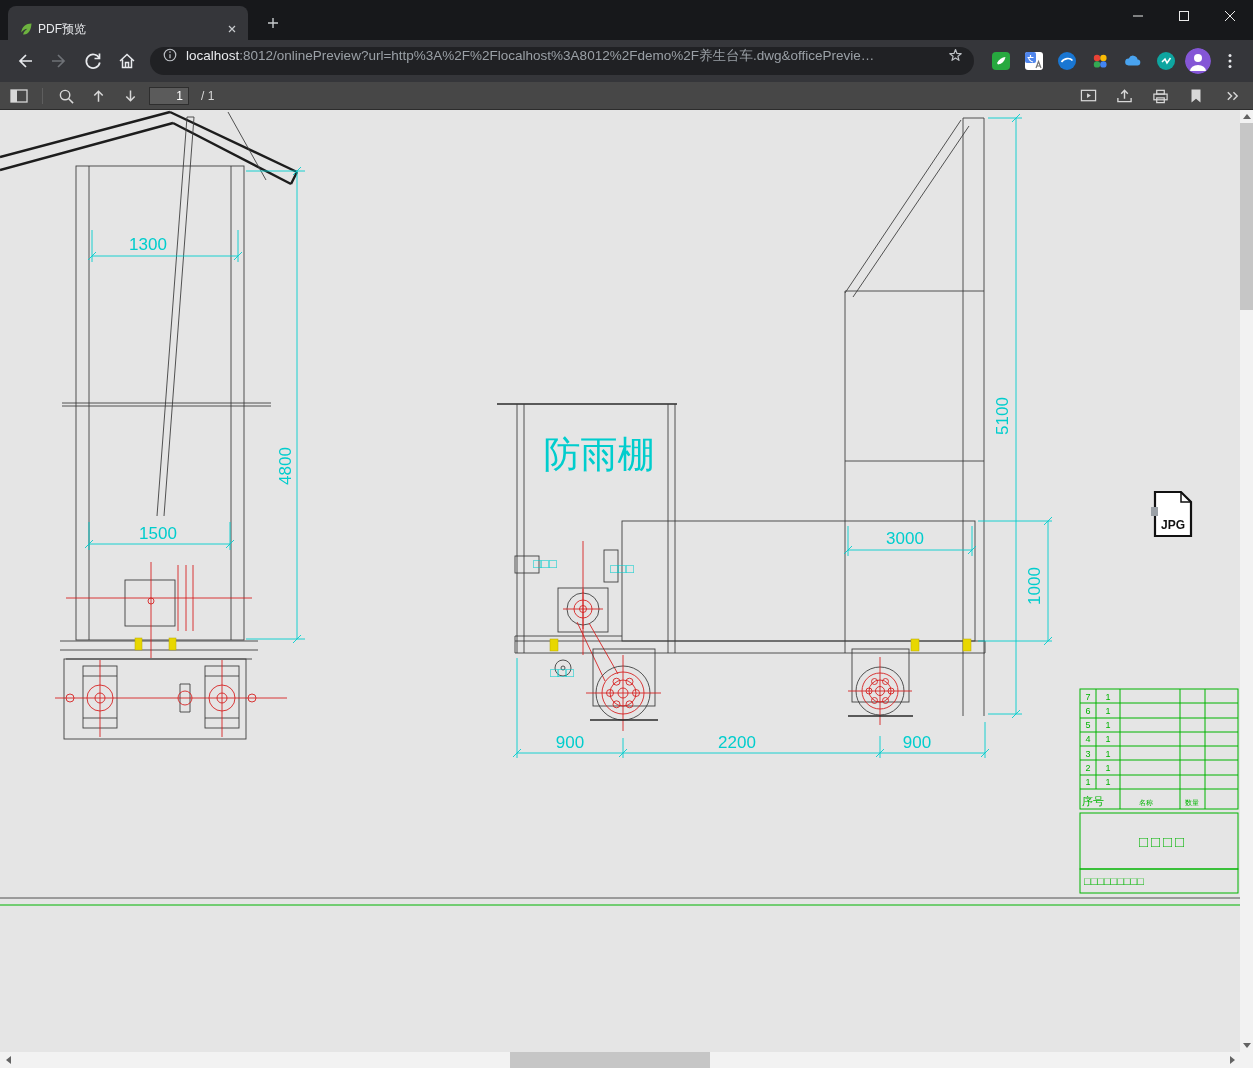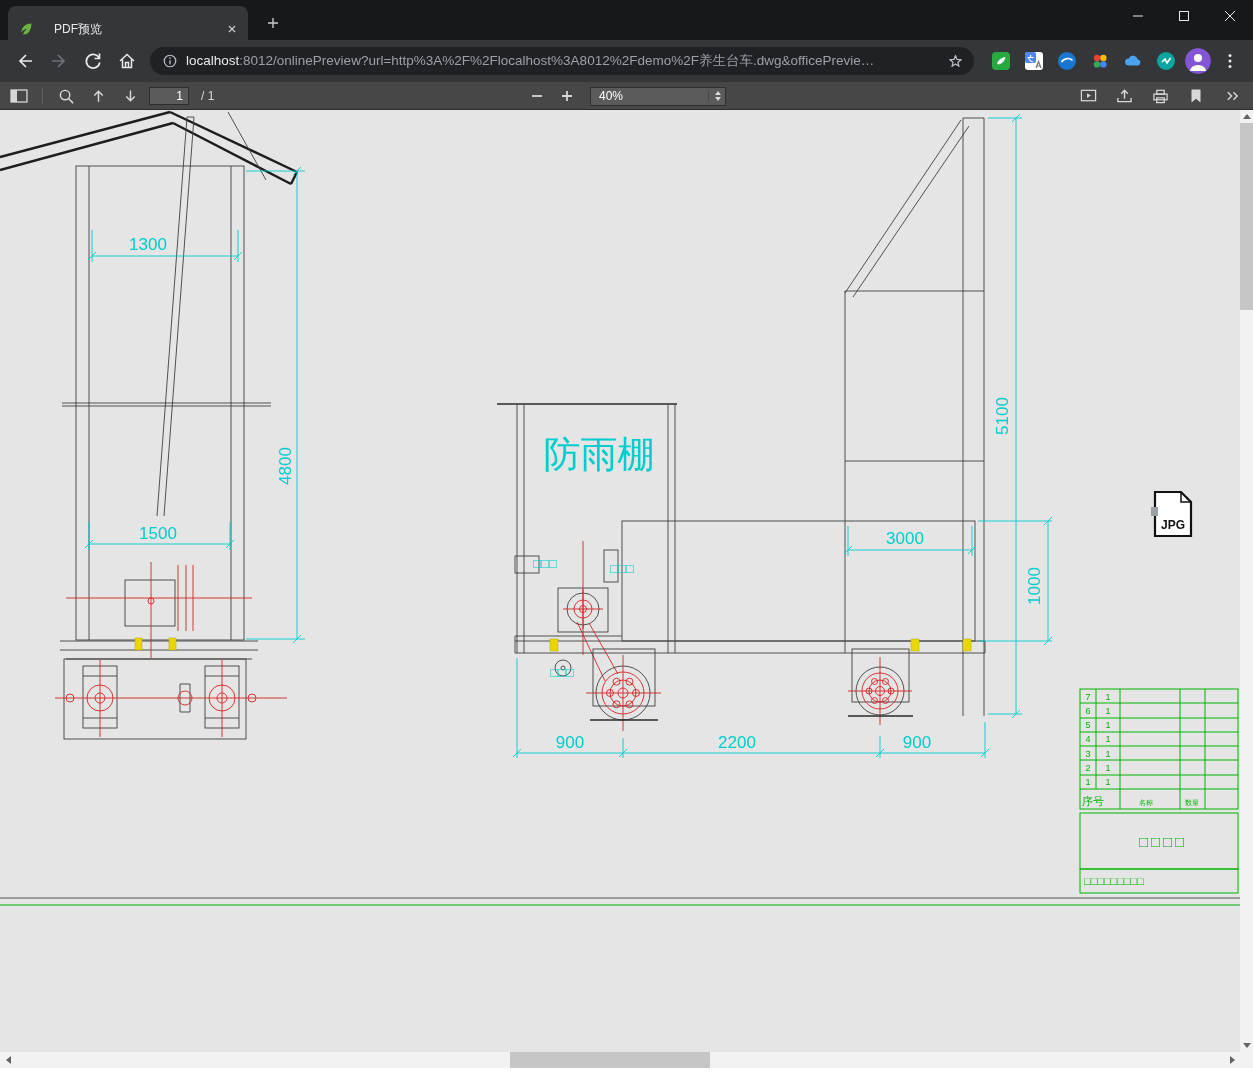--- a/index.html
+++ b/index.html
@@ -3,39 +3,39 @@
 <meta charset="utf-8">
 <style>
   * { margin:0; padding:0; box-sizing:border-box; }
   html,body { width:1253px; height:1079px; overflow:hidden; background:#fff;
               font-family:"Liberation Sans", sans-serif; }
   .window { position:relative; width:1253px; height:1079px; background:#fff; overflow:hidden; }
 
   
   .titlebar { position:absolute; top:0; left:0; width:1253px; height:40px; background:#17181b; }
   .tab { position:absolute; left:8px; bottom:0; width:240px; height:34px; background:#35363a;
-         border-radius:8px 8px 0 0; display:flex; align-items:center; padding:12px 8px 0 10px; gap:20px; cursor:default; }
+         border-radius:8px 8px 0 0; display:flex; align-items:center; padding:12px 8px 0 10px; gap:4px; cursor:default; }
   .favicon { width:16px; height:16px; flex:0 0 auto; }
   .tab-title { color:#e8eaed; font-size:12px; flex:1; white-space:nowrap; overflow:hidden; }
   .tab-close { width:16px; height:16px; border:none; background:transparent; color:#c7cacd;
                display:flex; align-items:center; justify-content:center; border-radius:50%; cursor:pointer; }
   .new-tab { position:absolute; left:260px; bottom:4px; width:26px; height:26px; border:none; background:transparent;
              color:#c7cacd; display:flex; align-items:center; justify-content:center; border-radius:50%; cursor:pointer; }
   .win-controls { position:absolute; right:0; top:0; height:31px; display:flex; }
   .win-btn { width:46px; height:31px; border:none; background:transparent; color:#eaeaea;
              display:flex; align-items:center; justify-content:center; cursor:pointer; }
 
   
   .toolbar { position:absolute; top:40px; left:0; width:1253px; height:42px; background:#35363a;
              display:flex; align-items:center; padding:0 8px; }
   .nav-btn { width:34px; height:34px; border:none; background:transparent; border-radius:50%;
              display:flex; align-items:center; justify-content:center; color:#e8eaed; cursor:pointer; flex:0 0 auto; }
   .nav-btn.disabled { color:#6e7176; }
   .omnibox { flex:1 1 auto; max-width:832px; height:28px; background:#202124; border-radius:14px;
-             display:flex; align-items:center; padding:0 10px 0 12px; gap:8px; margin:0 6px; cursor:text; }
+             display:flex; align-items:flex-start; padding:0 10px 0 12px; gap:8px; margin:0 6px; cursor:text; }
   .url { color:#9aa0a6; font-size:13.5px; white-space:nowrap; overflow:hidden; flex:1; }
   .url .host { color:#e8eaed; }
   .omni-icon { color:#bdc1c6; display:flex; align-items:center; flex:0 0 auto; }
   .ext-row { display:flex; align-items:center; gap:11px; margin:0 8px 0 10px; flex:0 0 auto; }
   .ext-btn { width:22px; height:22px; border:none; background:transparent; padding:0; cursor:pointer;
              display:flex; align-items:center; justify-content:center; }
   .avatar { width:26px; height:26px; border-radius:50%; overflow:hidden; flex:0 0 auto; cursor:pointer;
             border:none; background:transparent; padding:0; }
   .kebab { width:30px; height:30px; border:none; background:transparent; color:#e8eaed; cursor:pointer;
            display:flex; align-items:center; justify-content:center; margin-left:4px; flex:0 0 auto; }
@@ -250,39 +250,20 @@
       </button>
       <button class="pbtn">
         <svg width="15" height="16" viewBox="0 0 16 16">
             <path d="M8 2 V13 M3.5 8.5 L8 13 L12.5 8.5" stroke="currentColor" stroke-width="1.6" fill="none"></path>
           </svg>
       </button>
       <input class="page-input" value="1" style="">
       <span class="page-count">/ 1</span>
     </div>
 
-    <div class="pdf-center">
-      <button class="pbtn">
-        <svg width="14" height="14" viewBox="0 0 14 14">
-            <path d="M2 7 H12" stroke="currentColor" stroke-width="1.8"></path>
-          </svg>
-      </button>
-      <button class="pbtn">
-        <svg width="14" height="14" viewBox="0 0 14 14">
-            <path d="M2 7 H12 M7 2 V12" stroke="currentColor" stroke-width="1.8"></path>
-          </svg>
-      </button>
-      <div class="zoom-box">
-        <span>40%</span>
-        <span class="spinner">
-          <span class="tri-up"></span>
-            <span class="tri-down"></span>
-        </span>
-      </div>
-    </div>
 
     <div class="pdf-right">
       <button class="pbtn">
         <svg width="17" height="16" viewBox="0 0 18 16">
             <rect x="1.5" y="2" width="15" height="11" fill="none" stroke="currentColor" stroke-width="1.3"></rect>
             <path d="M7.5 5 L11.5 7.5 L7.5 10 Z" fill="currentColor"></path>
           </svg>
       </button>
       <button class="pbtn">
         <svg width="17" height="16" viewBox="0 0 18 16">

